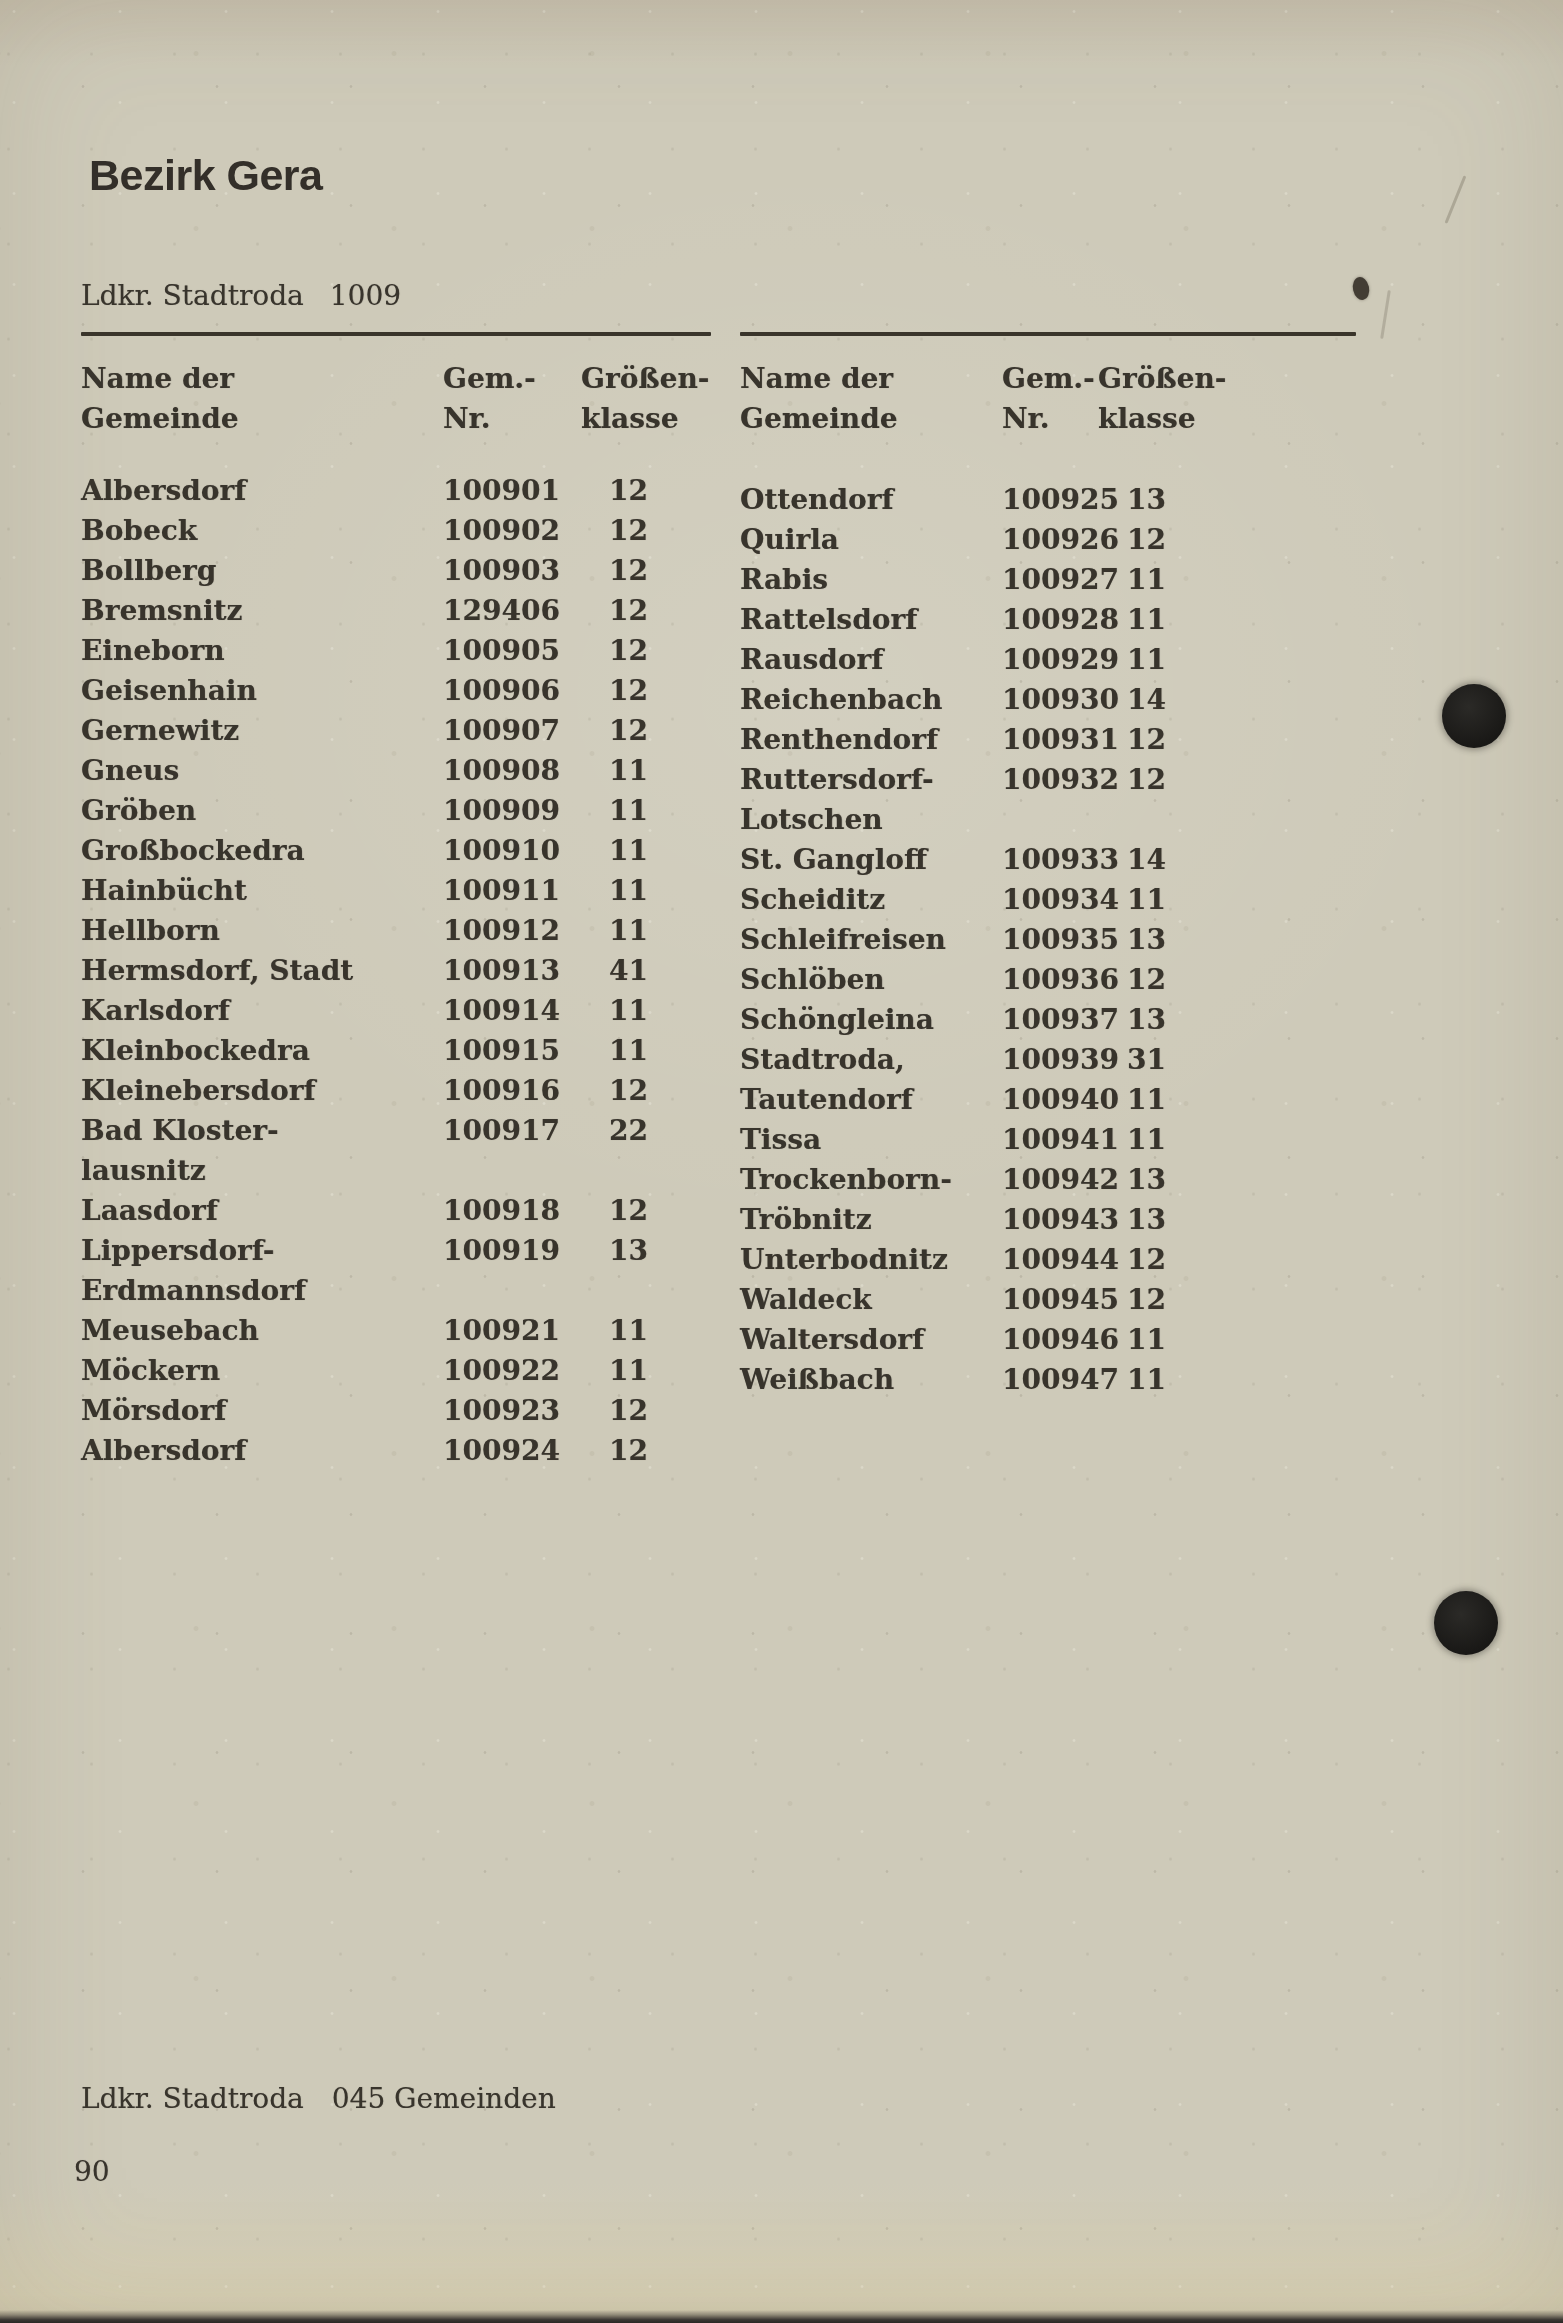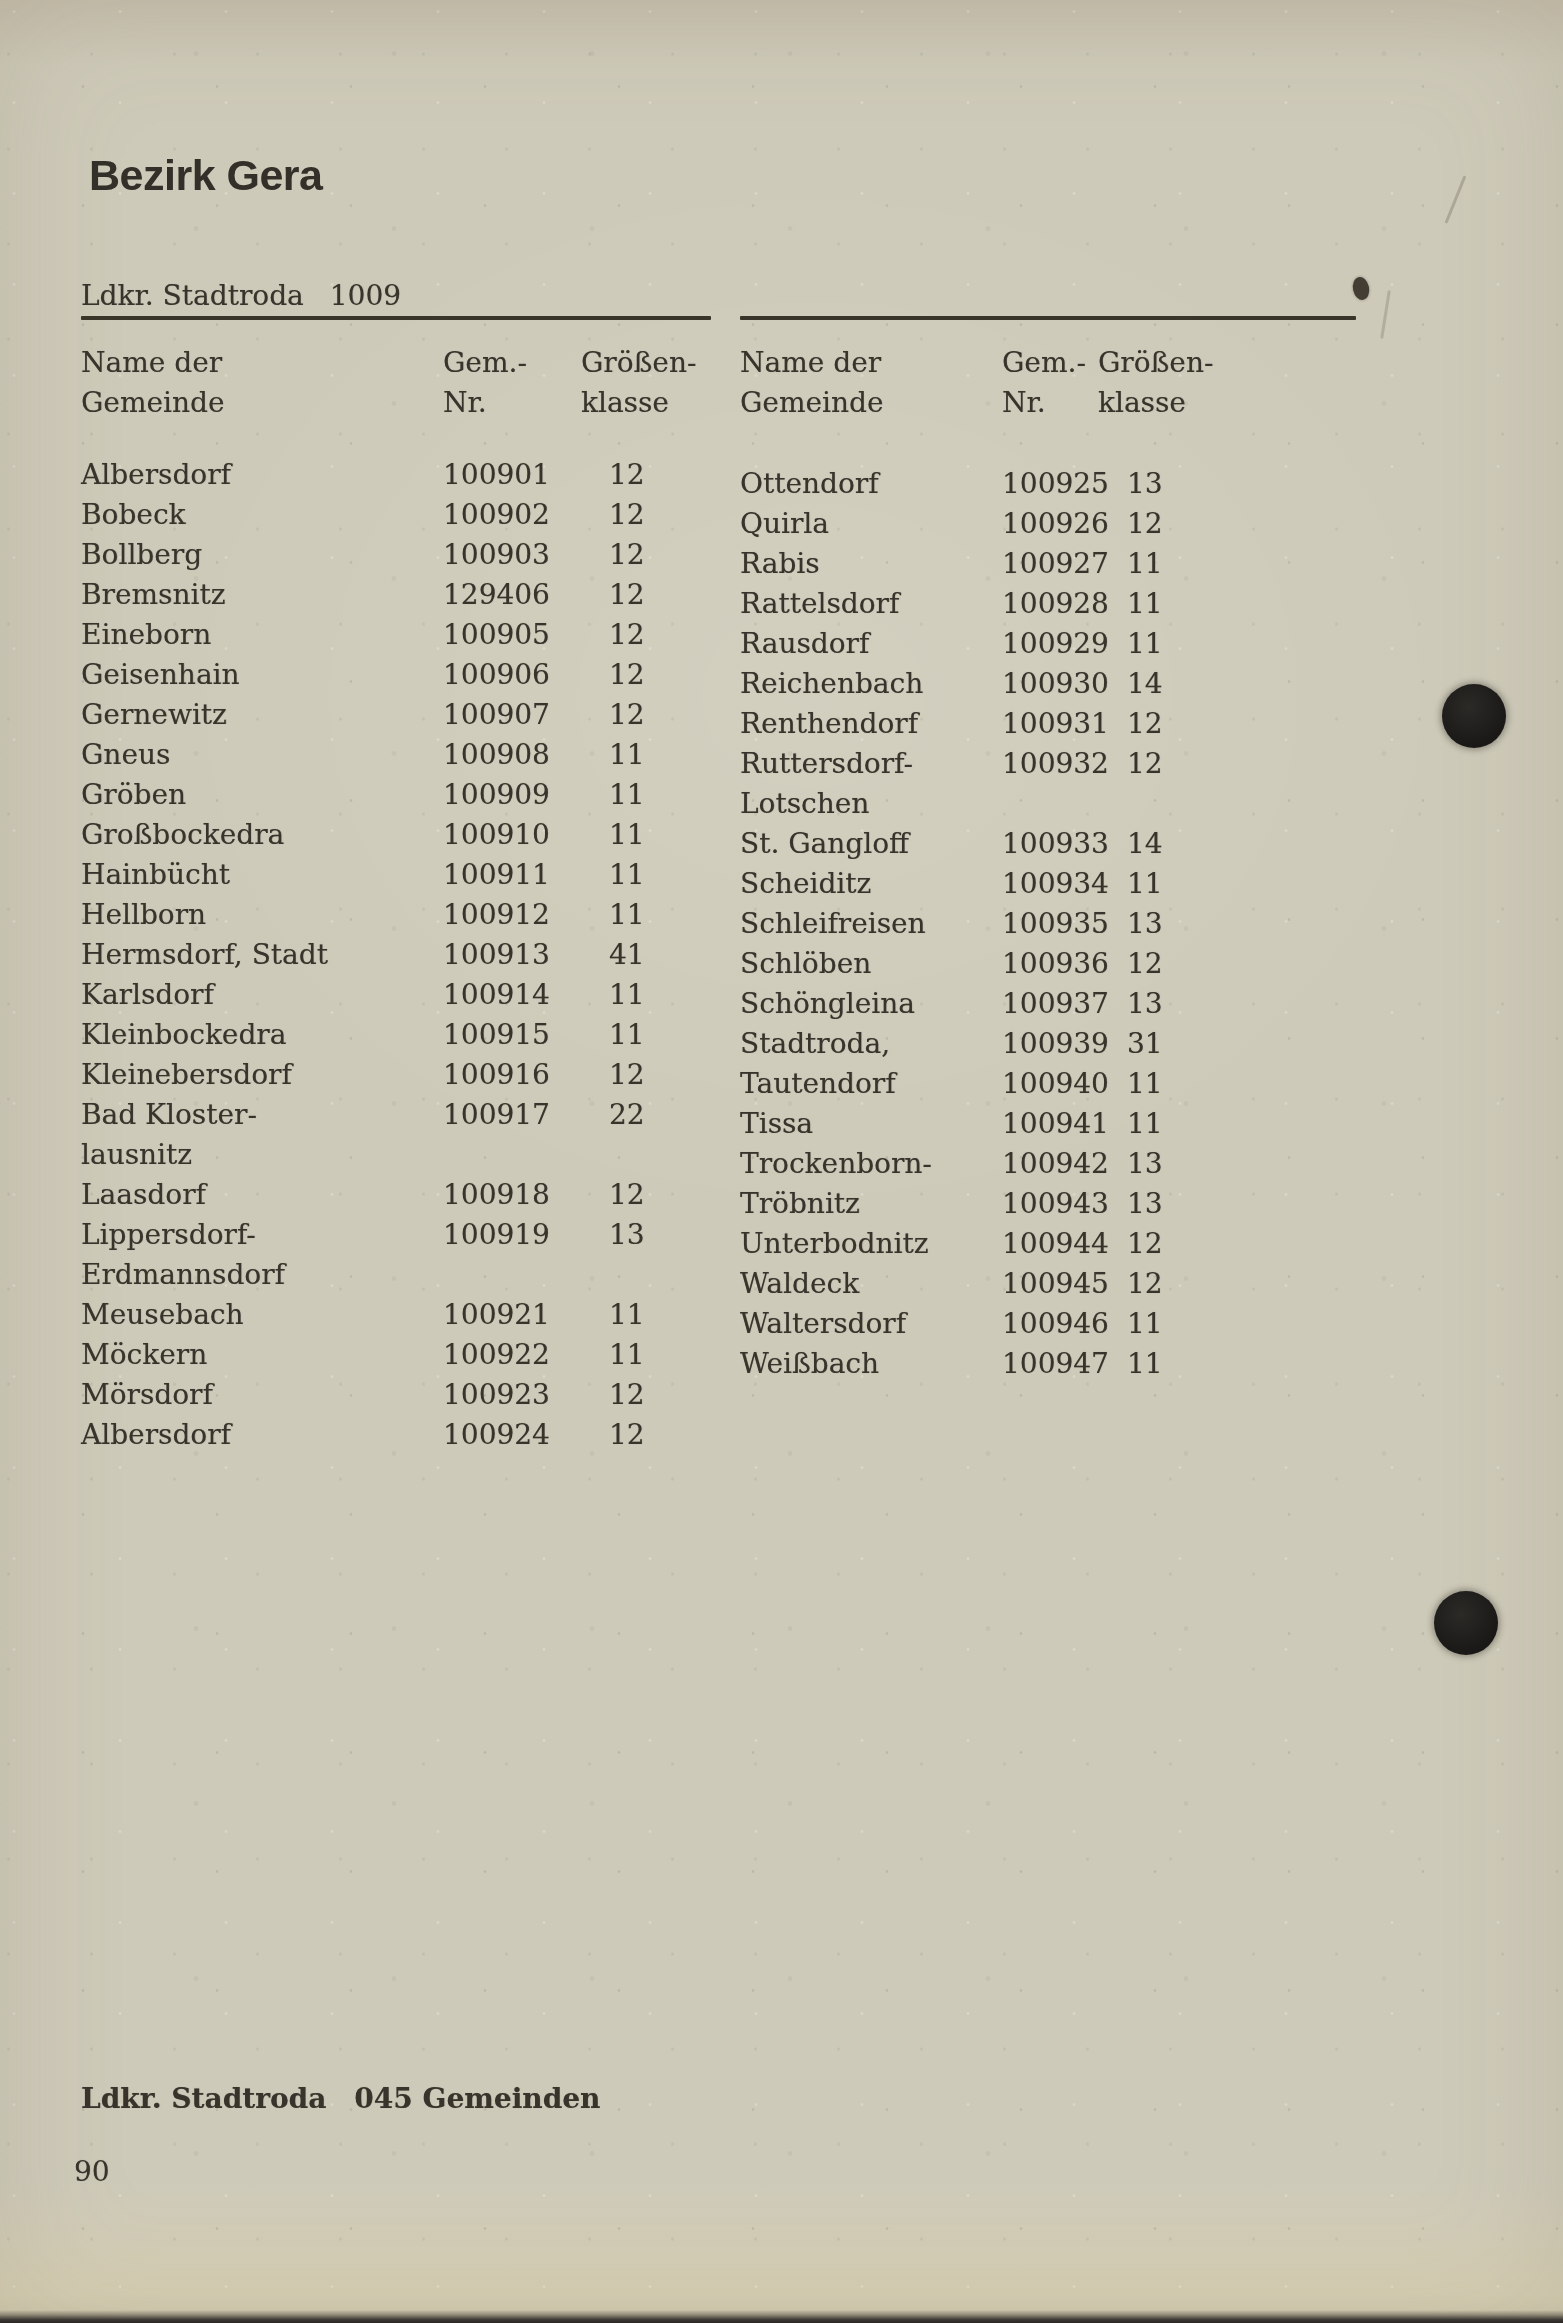--- a/index.html
+++ b/index.html
@@ -35,33 +35,33 @@
     position:absolute;left:81px;top:125px;
     font-family:"Liberation Sans","DejaVu Sans",sans-serif;
     font-weight:bold;font-size:43px;line-height:43px;
     letter-spacing:-0.5px;
     color:#332f29;
     margin-left:8px;
   }
   .textline{font-size:28px;line-height:34px;text-shadow:0.3px 0.3px 0.7px rgba(56,52,44,.45);}
   .district-line{position:absolute;left:81px;top:279px;}
   .district-line .code{margin-left:26px;}
-  .table{position:absolute;top:316px;}
+  .table{position:absolute;top:332px;font-weight:bold;}
   #left-table{left:81px;width:630px;--nr:362px;--kl:528px;--klh:500px;--tb:32px;}
   #right-table{left:740px;width:616px;--nr:262px;--kl:387px;--klh:358px;--tb:41px;}
   .rule{height:3.7px;background:#3a352b;border-radius:0.9px;}
   .thead{margin-top:23.4px;}
   .tbody{margin-top:var(--tb);}
   .trow{position:relative;height:40px;font-size:28px;line-height:40px;white-space:nowrap;
         text-shadow:0.3px 0.3px 0.7px rgba(56,52,44,.45);}
   .c-name{position:absolute;left:0;}
   .c-nr{position:absolute;left:var(--nr);}
   .c-kl{position:absolute;left:var(--kl);}
   .c-kl.hk{left:var(--klh);}
-  .footer-line{position:absolute;left:81px;top:2082px;font-weight:bold;}
+  .footer-line{position:absolute;left:81px;top:2082px;}
   .footer-line .count{margin-left:28px;}
   .page-number{position:absolute;left:74px;top:2155px;font-size:28px;line-height:34px;
                text-shadow:0.3px 0.3px 0.7px rgba(56,52,44,.45);}
   .punch-hole{
     position:absolute;width:64px;height:64px;border-radius:50%;
     background:radial-gradient(circle at 42% 36%, #2b2a27 0%, #191816 72%);
     background-color:var(--punch,#1b1a18);
     box-shadow:0 0 6.6px 1.9px rgba(45,42,38,.40);
   }
   #punch-hole-top{left:1442px;top:684px;}

